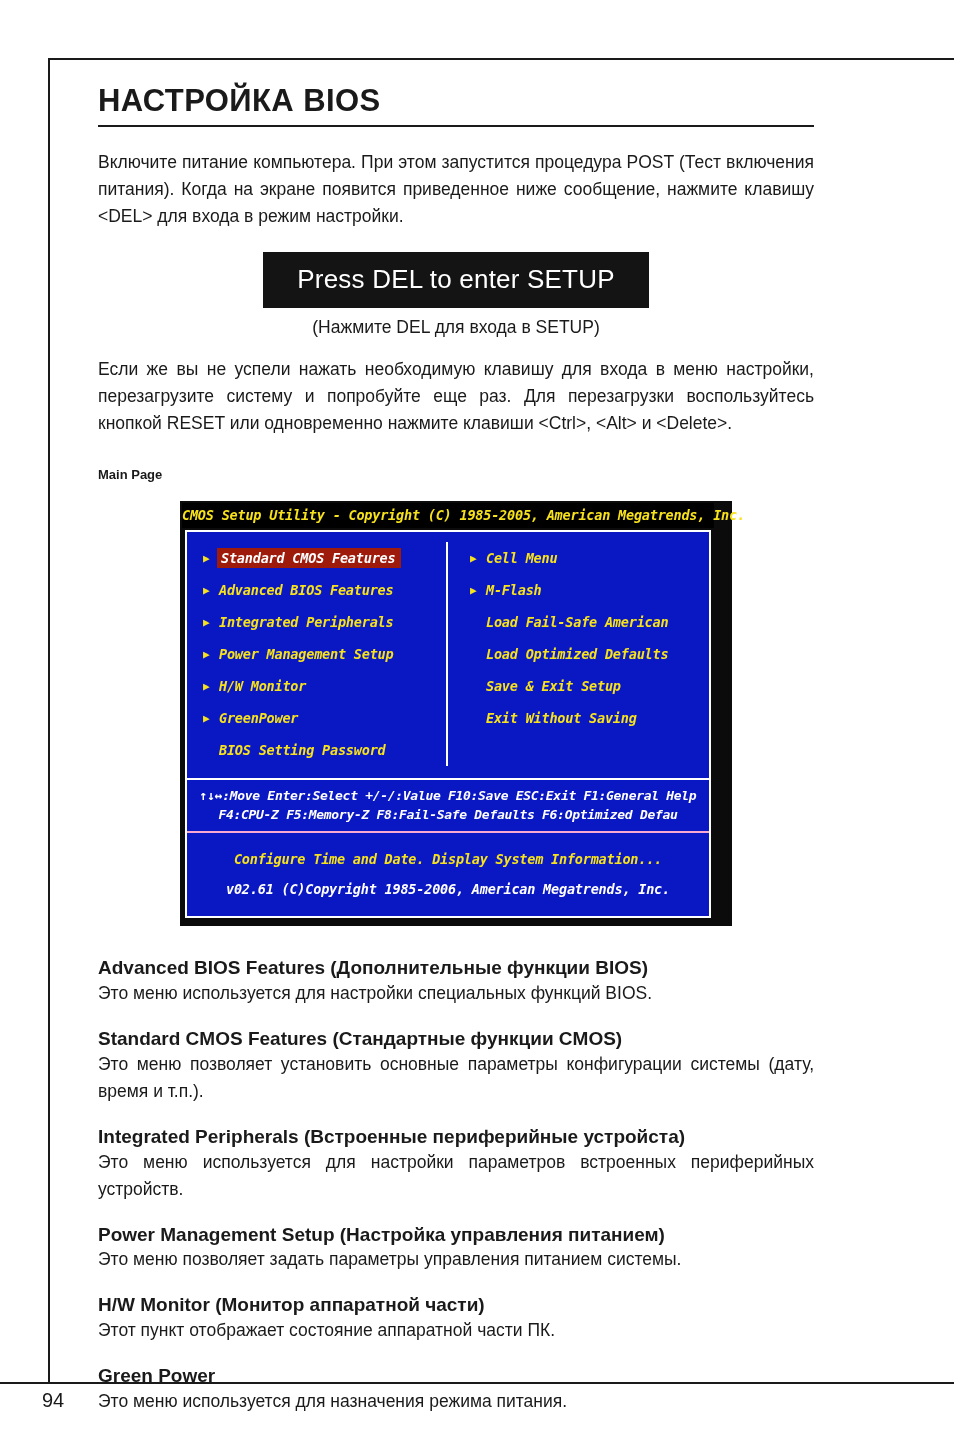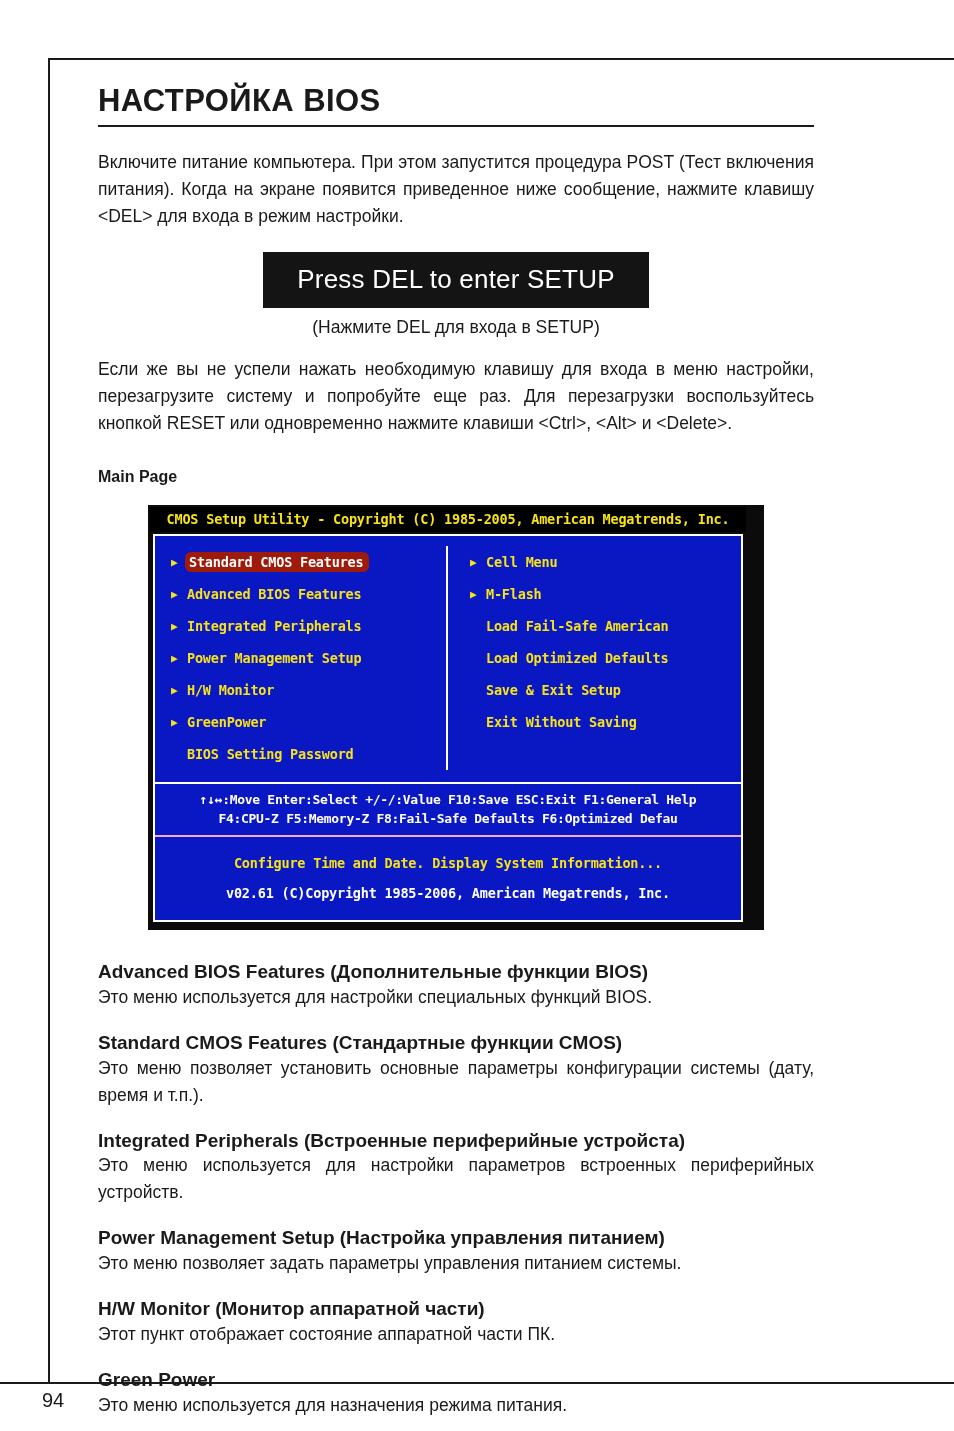--- a/index.html
+++ b/index.html
@@ -66,21 +66,21 @@
 
   .body-par {
     font-size: 17.5px;
     line-height: 27px;
     text-align: justify;
     margin: 0;
     color: #1a1a1a;
   }
 
   .section-head {
-    font-size: 16px;
+    font-size: 13px;
     font-weight: bold;
     margin: 14px 0 1px 0;
     line-height: 1.25;
     color: #1a1a1a;
   }
   .sub-head {
     font-size: 19px;
     font-weight: bold;
     margin: 0;
     line-height: 1.25;
@@ -109,26 +109,27 @@
     color: #1a1a1a;
   }
 
   
   .bios-wrap {
     margin: 18px 0 0 0;
     display: flex;
     justify-content: center;
   }
   .bios-shot {
-    width: 616px;
+    width: 552px;
     background: #0b0b0b;
     padding: 0 16px 6px 0;
     font-family: "DejaVu Sans Mono", "Liberation Mono", monospace;
     box-sizing: border-box;
     border: 2px solid #0b0b0b;
+    font-style: italic;
   }
   .bios-titlebar {
     background: #000000;
     color: #f7e21c;
     font-size: 13.5px;
     letter-spacing: -0.2px;
     text-align: center;
     padding: 4px 0 5px 0;
     font-weight: bold;
     white-space: nowrap;
@@ -169,21 +170,20 @@
   }
   .bios-arrow {
     width: 14px;
     color: #f7e21c;
     font-size: 11px;
     flex: 0 0 14px;
   }
   .bios-arrow.blank { visibility: hidden; }
   .bios-label-pad {
     padding-left: 2px;
-    border-radius: 6px;
   }
   .bios-item.selected .bios-label-pad {
     background: #9e1b0b;
     color: #ffffff;
     padding: 2px 6px 2px 4px;
   }
 
   .bios-keys {
     padding: 6px 0 7px 0;
     border-bottom: 2px solid #f9a8d4;

